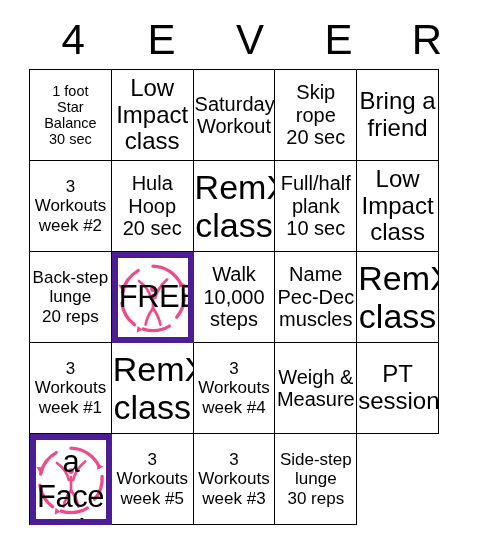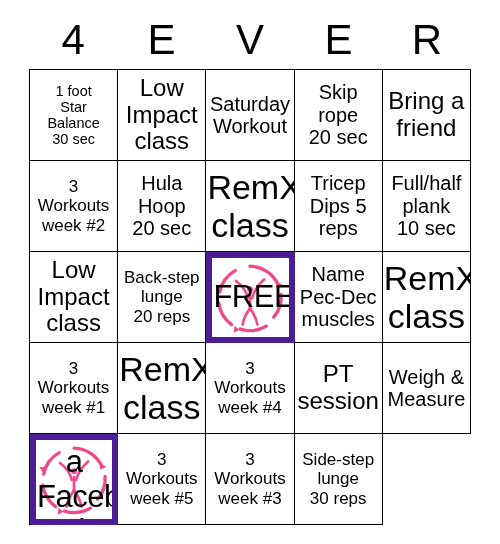--- a/index.html
+++ b/index.html
@@ -38,21 +38,21 @@
     font-weight: 400;
     letter-spacing: 0px;
     color: #000000;
     user-select: none;
   }
   
   #grid {
     position: absolute;
     left: 29px;
     top: 69px;
-    width: 442px;
+    width: 410px;
     height: 456px;
     display: grid;
     grid-template-columns: repeat(5, 1fr);
     grid-template-rows: repeat(5, 1fr);
     border-top: 1px solid #000000;
     border-left: 1px solid #000000;
     box-sizing: border-box;
   }
   .cell {
     position: relative;
@@ -149,25 +149,20 @@
       <div class="cell sz-m">
         <div class="cell-text">Hula
 Hoop
 20 sec</div>
       </div>
       <div class="cell sz-xl">
         <div class="cell-text">RemX
 class</div>
       </div>
       <div class="cell sz-m">
-        <div class="cell-text">Tricep
-Dips 5
-reps</div>
-      </div>
-      <div class="cell sz-m">
         <div class="cell-text">Full/half
 plank
 10 sec</div>
       </div>
       <div class="cell sz-l">
         <div class="cell-text">Low
 Impact
 class</div>
       </div>
       <div class="cell sz-s">
@@ -196,20 +191,25 @@
               <path d="M50 46 L50 66"></path>
               <path d="M50 64 C44 72 41 80 40 86"></path>
               <path d="M50 64 C56 72 59 80 60 86"></path>
             </g>
             <circle cx="50" cy="38" r="4" fill="#ef4a8b"></circle>
           </svg>
         </div>
         <div class="cell-text">FREE</div>
       </div>
       <div class="cell sz-m">
+        <div class="cell-text">Walk
+10,000
+steps</div>
+      </div>
+      <div class="cell sz-m">
         <div class="cell-text">Name
 Pec-Dec
 muscles</div>
       </div>
       <div class="cell sz-xl">
         <div class="cell-text">RemX
 class</div>
       </div>
       <div class="cell sz-s">
         <div class="cell-text">3
@@ -218,27 +218,27 @@
       </div>
       <div class="cell sz-xl">
         <div class="cell-text">RemX
 class</div>
       </div>
       <div class="cell sz-s">
         <div class="cell-text">3
 Workouts
 week #4</div>
       </div>
+      <div class="cell sz-m">
+        <div class="cell-text">Weigh &amp;
+Measure</div>
+      </div>
       <div class="cell sz-l">
         <div class="cell-text">PT
 session</div>
-      </div>
-      <div class="cell sz-m">
-        <div class="cell-text">Weigh &amp;
-Measure</div>
       </div>
       <div class="cell sz-s outlined free">
         <div class="logo-watermark">
           <svg viewBox="0 0 100 100" xmlns="http://www.w3.org/2000/svg">
             <g fill="none" stroke="#ef4a8b" stroke-width="4.5" stroke-linecap="round">
               <path d="M50 7 A43 43 0 0 1 88 32"></path>
               <path d="M92 45 A43 43 0 0 1 82 76"></path>
               <path d="M72 88 A43 43 0 0 1 37 92"></path>
               <path d="M25 86 A43 43 0 0 1 8 57"></path>
               <path d="M9 42 A43 43 0 0 1 30 13"></path>

